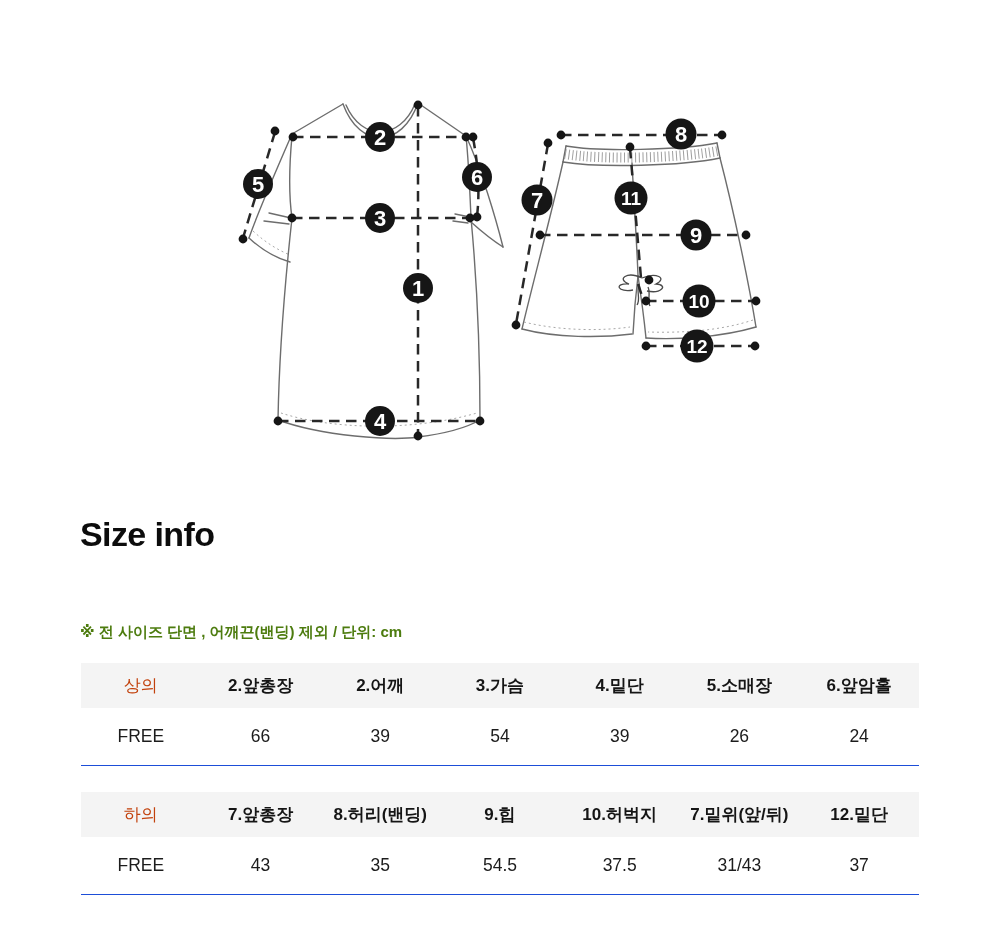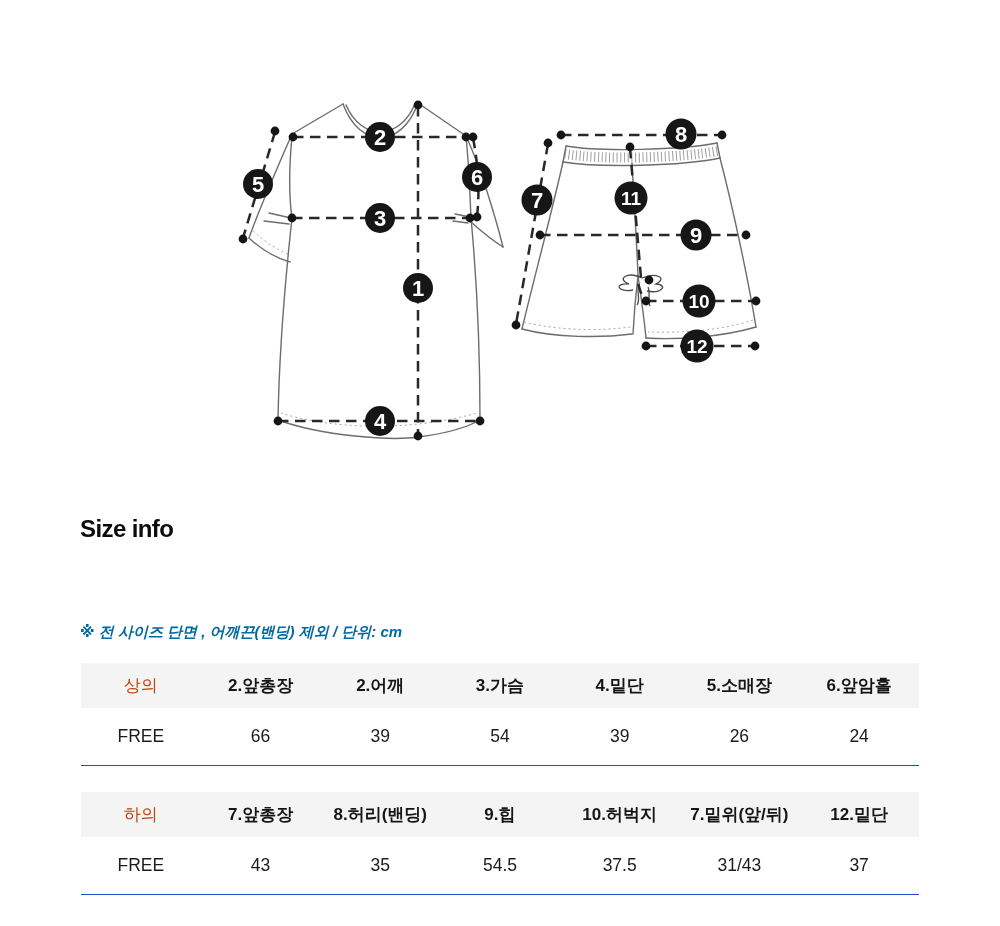--- a/index.html
+++ b/index.html
@@ -6,25 +6,25 @@
   body {
     width:1000px; height:926px; position:relative; overflow:hidden;
     background:#ffffff;
     font-family:"Liberation Sans","DejaVu Sans",sans-serif;
     color:#141414;
   }
   .diagram-wrap { position:absolute; left:0; top:0; width:1000px; height:480px; }
 
   .section-title {
     position:absolute; left:80px; top:515px;
-    font-size:24px; font-weight:800; letter-spacing:-0.6px; color:#0c0c0c;
+    font-size:34px; font-weight:800; letter-spacing:-0.6px; color:#0c0c0c;
   }
   .size-note {
     position:absolute; left:80px; top:623px;
-    font-size:15px; font-weight:700; color:#0369a1;font-style:italic;
+    font-size:15px; font-weight:700; color:#4d7c0f;
   }
 
   table.size-table {
     position:absolute; left:81px; width:838px;
     border-collapse:collapse; table-layout:fixed;
   }
   table.size-table.t1 { top:663px; }
   table.size-table.t2 { top:792px; }
   table.size-table thead th {
     background:#f4f4f4; height:45px; padding:0;

